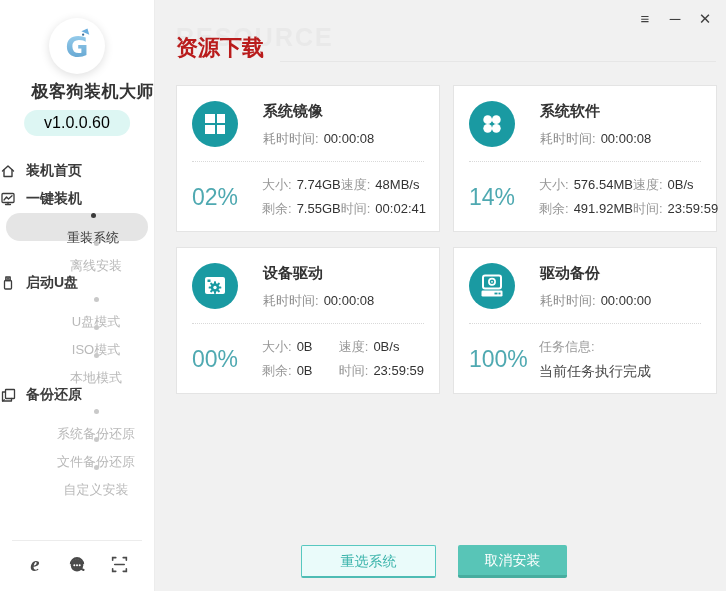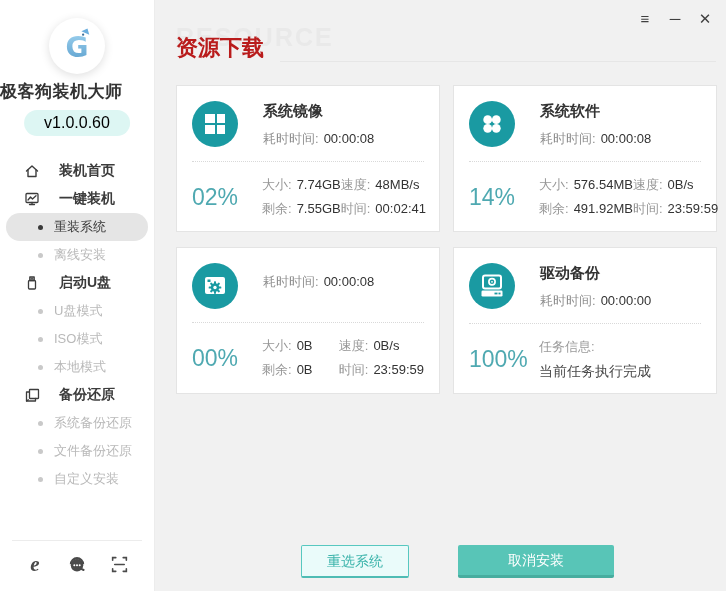--- a/index.html
+++ b/index.html
@@ -5,29 +5,29 @@
   * { margin:0; padding:0; box-sizing:border-box; }
   html,body { width:726px; height:591px; overflow:hidden; }
   body { font-family:"Liberation Sans","DejaVu Sans",sans-serif; background:#fff; position:relative; }
 
   
   .sidebar { position:absolute; left:0; top:0; width:155px; height:591px; background:#fff;
              border-right:1px solid #ececec; z-index:2; }
   .logo { position:absolute; top:18px; left:50%; transform:translateX(-50%); width:56px; height:56px;
           border-radius:50%; background:#fff; box-shadow:0 2px 10px rgba(0,0,0,.13);
           display:flex; align-items:center; justify-content:center; }
-  .app-name { position:absolute; top:80px; width:100%; text-align:left; font-size:17px;
+  .app-name { position:absolute; top:80px; width:100%; text-align:right; font-size:17px;
               font-weight:700; color:#333; letter-spacing:.5px; }
   .version-pill { position:absolute; top:110px; left:50%; transform:translateX(-50%);
                   background:#ddf6f3; color:#000000; font-size:16px; padding:4px 20px;
                   border-radius:13px; white-space:nowrap; }
   .menu { position:absolute; top:157px; left:0; right:0; }
   .mi { height:28px; display:flex; align-items:center; cursor:default; }
-  .mi.top { padding-left:24px; gap:19px; color:#3c3c3c; font-size:14px; font-weight:700; }
-  .mi.sub { padding-left:38px; gap:11px; color:#b9b9b9; font-size:13px; }
+  .mi.top { gap:10px; color:#3c3c3c; font-size:14px; font-weight:700; }
+  .mi.sub { padding-left:38px; gap:11px; color:#b9b9b9; font-size:13px;flex-direction:column; }
   .dot { width:5px; height:5px; border-radius:50%; background:#c9c9c9; flex:none; }
   .mi.sub.active { background:#e5e5e5; border-radius:14px; margin:0 6px; padding-left:32px;
                    color:#3a3a3a; }
   .mi.sub.active .dot { background:#3a3a3a; }
   .mic { flex:none; }
   .sb-divider { position:absolute; bottom:50px; left:12px; right:12px; height:1px; background:#ececec; }
   .sb-footer { position:absolute; bottom:8px; left:0; right:0; height:38px; display:flex;
                align-items:center; justify-content:space-around; padding:0 14px; }
   .sbf-icon { width:24px; height:24px; display:flex; align-items:center; justify-content:center; cursor:pointer; }
   .ie-e { font-family:"Liberation Serif","DejaVu Serif",serif; font-style:italic; font-weight:700;
@@ -60,23 +60,23 @@
   .stats { flex:1; display:grid; grid-template-columns:1.22fr 1fr; row-gap:6px; font-size:13px; }
   .stat { white-space:nowrap; }
   .stat .lb { color:#969696; }
   .stat .vl { color:#333; margin-left:5px; }
   .task { flex:1; font-size:13px; }
   .task .lb { color:#9a9a9a; }
   .task .st { color:#4a4a4a; font-size:14px; margin-top:7px; }
 
   .btn { position:absolute; height:33px; font-size:14px; text-align:center; line-height:30px;
          border-radius:2px; cursor:pointer; }
-  .btn-reselect { left:146px; top:545px; width:108px; background:#eafbfa;
+  .btn-reselect { left:146px; top:545px; width:135px; background:#eafbfa;
                   border:1px solid #57c8c0; border-bottom:2px solid #4ebcb4; color:#3cb4ab; }
-  .btn-cancel { left:303px; top:545px; width:156px; background:#58c5b7;
+  .btn-cancel { left:303px; top:545px; width:109px; background:#58c5b7;
                 border:none; border-bottom:3px solid #47ad9f; color:#fff; line-height:31px; }
 </style>
 </head>
 <body>
 
 <aside class="sidebar">
   <div class="logo">
     <svg width="42" height="42" viewBox="0 0 48 48">
       <defs>
         <linearGradient id="gblue" x1="0" y1="0" x2="0" y2="1">
@@ -266,20 +266,21 @@
               <rect x="26.3" y="23.5" width="3" height="2" rx="0.6"></rect>
               <rect x="22" y="18.2" width="2" height="3" rx="0.6" transform="rotate(45 23 24.5)"></rect>
               <rect x="22" y="27.8" width="2" height="3" rx="0.6" transform="rotate(45 23 24.5)"></rect>
               <rect x="22" y="18.2" width="2" height="3" rx="0.6" transform="rotate(-45 23 24.5)"></rect>
               <rect x="22" y="27.8" width="2" height="3" rx="0.6" transform="rotate(-45 23 24.5)"></rect>
             </g>
             <circle cx="23" cy="24.5" r="1.7" fill="#fff"></circle>
           </svg>
         </div>
         <div class="ch-text">
+          <div class="card-title">设备驱动</div>
           <div class="elapsed"><span>耗时时间:</span><b>00:00:08</b></div>
         </div>
       </div>
       <div class="dash"></div>
       <div class="card-body">
         <div class="pct">00%</div>
         <div class="stats">
           <div class="stat"><span class="lb">大小:</span><span class="vl">0B</span></div>
           <div class="stat"><span class="lb">速度:</span><span class="vl">0B/s</span></div>
           <div class="stat"><span class="lb">剩余:</span><span class="vl">0B</span></div>

